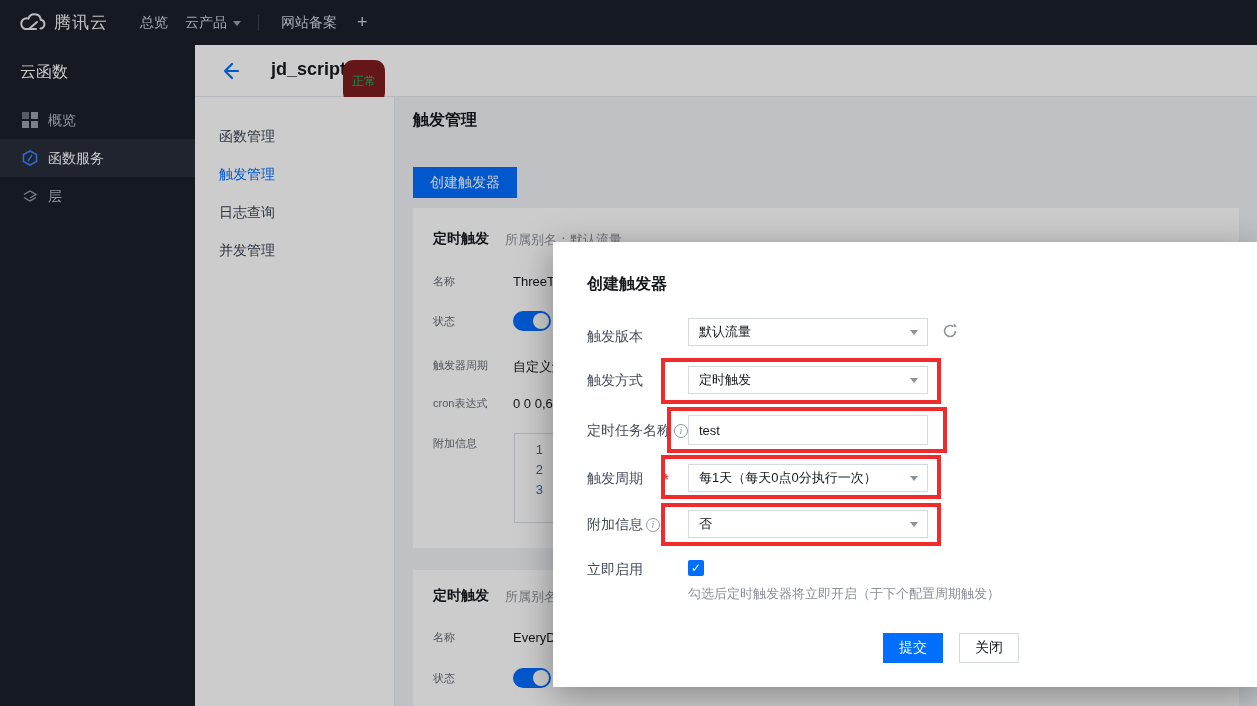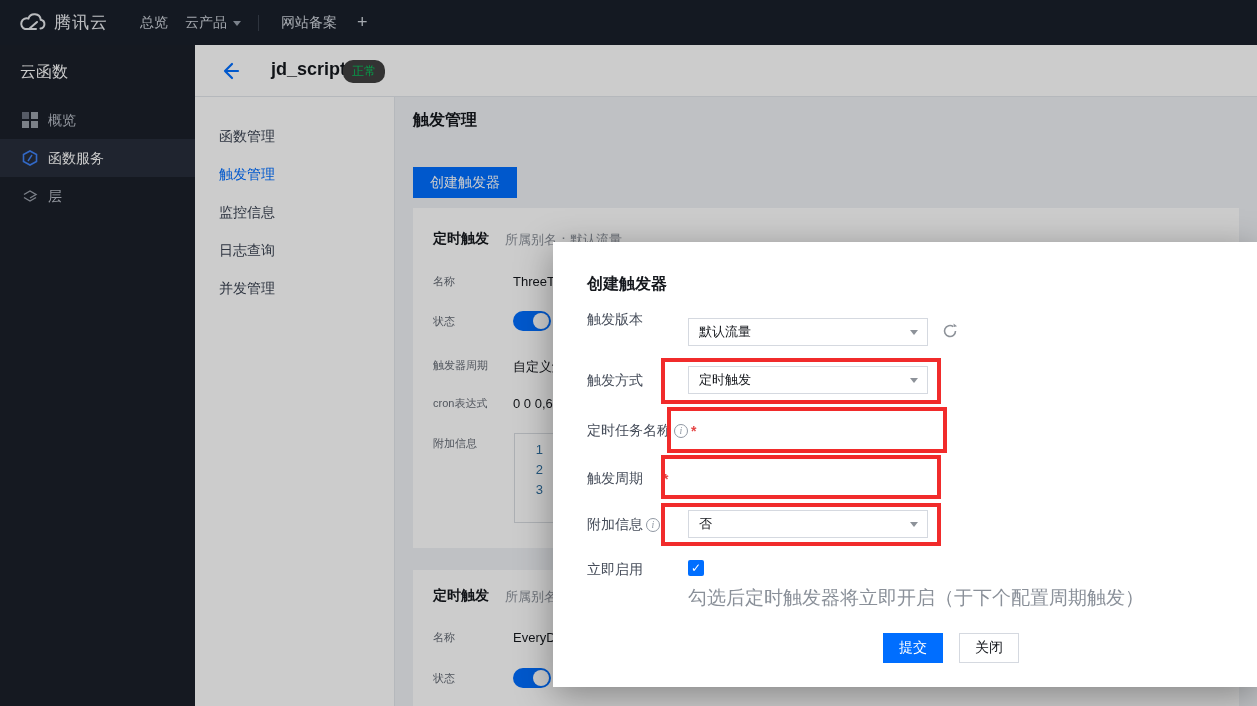--- a/index.html
+++ b/index.html
@@ -32,21 +32,21 @@
   .sb-icon { position:absolute; left:22px; top:11px; width:16px; height:16px; }
   .sb-label { position:absolute; left:48px; top:0; line-height:38px; font-size:14px; color:#b7bcc6; }
   .sb-item.active .sb-label { color:#ffffff; }
   .grid-ic { display:grid; grid-template-columns:7px 7px; grid-template-rows:7px 7px; gap:2px; }
   .grid-ic i { background:#9aa0ab; } .grid-ic i:nth-child(1){ background:#6c7280; }
 
   
   .fn-header { position:absolute; left:195px; top:45px; width:1062px; height:52px; background:#ffffff; border-bottom:1px solid #e3e6eb; z-index:10; }
   .back-ic { position:absolute; left:24px; top:15px; width:22px; height:22px; cursor:pointer; }
   .fn-name { position:absolute; left:76px; top:14px; font-size:18px; font-weight:bold; color:#15181d; }
-  .fn-badge { position:absolute; left:148px; top:15px; padding:3px 9px; font-size:12px; color:#0abf5b; background:#404040; border-radius:10px; }
+  .fn-badge { position:absolute; left:148px; top:15px; padding:13px 9px; font-size:12px; color:#0abf5b; background:#7f1d1d; border-radius:10px; }
 
   
   .sub-sidebar { position:absolute; left:195px; top:97px; width:200px; height:609px; background:#ffffff; border-right:1px solid #e3e6eb; z-index:10; padding-top:20px; }
   .ss-item { height:38px; line-height:38px; padding-left:24px; font-size:14px; color:#3c4453; cursor:pointer; }
   .ss-item.active { color:#006eff; }
 
   
   .content { position:absolute; left:395px; top:97px; width:862px; height:609px; z-index:10; }
   .page-title { position:absolute; left:18px; top:13px; font-size:16px; font-weight:bold; }
   .create-btn { position:absolute; left:18px; top:70px; width:104px; height:31px; background:#006eff; color:#fff; font-size:14px; text-align:center; line-height:31px; cursor:pointer; border:none; }
@@ -70,21 +70,21 @@
   .req { color:#e54545; font-size:14px; }
   .info-ic { display:inline-block; width:14px; height:14px; border:1px solid #9098a3; border-radius:50%; font-size:10px; line-height:12px; text-align:center; color:#9098a3; font-family:"Liberation Serif","DejaVu Serif",serif; font-style:italic; }
   .info-ic::after { content:"i"; }
   .sel { position:absolute; left:135px; width:240px; height:28px; border:1px solid #d5d9e0; background:#fff; cursor:pointer; }
   .sel .sel-text { position:absolute; left:10px; top:0; line-height:26px; font-size:13px; color:#15181d; white-space:nowrap; }
   .sel-caret { position:absolute; right:9px; top:11px; width:0; height:0; border-left:4px solid transparent; border-right:4px solid transparent; border-top:5px solid #8d9299; }
   .m-input { position:absolute; left:135px; width:240px; height:30px; border:1px solid #d5d9e0; padding:0 10px; font-size:13px; color:#15181d; font-family:inherit; }
   .refresh-ic { position:absolute; left:388px; top:80px; width:18px; height:18px; cursor:pointer; }
   .checkbox { position:absolute; left:135px; top:318px; width:16px; height:16px; background:#006eff; border-radius:2px; cursor:pointer; color:#fff; font-size:12px; line-height:16px; text-align:center; }
   .checkbox::after { content:"✓"; }
-  .m-hint { position:absolute; left:135px; top:343px; font-size:19px; color:#8a9099; }
+  .m-hint { position:absolute; left:135px; top:343px; font-size:13px; color:#8a9099; }
   .btn-submit { position:absolute; left:330px; top:391px; width:60px; height:30px; background:#006eff; color:#fff; border:none; font-size:14px; cursor:pointer; }
   .btn-close { position:absolute; left:406px; top:391px; width:60px; height:30px; background:#fff; color:#15181d; border:1px solid #d5d9e0; font-size:14px; cursor:pointer; }
 
   
   .anno { position:absolute; border:4px solid #f12b2b; z-index:70; }
   .anno.a1 { left:661px; top:358px; width:280px; height:46px; }
   .anno.a2 { left:667px; top:407px; width:280px; height:46px; }
   .anno.a3 { left:661px; top:455px; width:280px; height:44px; }
   .anno.a4 { left:661px; top:503px; width:280px; height:43px; }
 </style>
@@ -138,21 +138,20 @@
   <svg class="back-ic" viewBox="0 0 22 22">
     <path d="M13 4L6 11l7 7M6 11h13" fill="none" stroke="#006eff" stroke-width="2.2" stroke-linecap="round" stroke-linejoin="round"></path>
   </svg>
   <span class="fn-name">jd_scripts</span>
   <span class="fn-badge">正常</span>
 </div>
 
 <div class="sub-sidebar">
   <div class="ss-item">函数管理</div>
   <div class="ss-item active">触发管理</div>
-  <div class="ss-item">监控信息</div>
   <div class="ss-item">日志查询</div>
   <div class="ss-item">并发管理</div>
 </div>
 
 <div class="content">
   <div class="page-title">触发管理</div>
   <button class="create-btn">创建触发器</button>
 
   <div class="card card1">
     <span class="card-type" style="top:22px;">定时触发</span>
@@ -190,21 +189,21 @@
     <span class="f-label" style="top:101px;">状态</span>
     <span class="toggle" style="top:98px;"></span>
   </div>
 </div>
 
 <div class="overlay"></div>
 
 <div class="modal">
   <div class="m-title">创建触发器</div>
 
-  <span class="m-label" style="top:69px;">
+  <span class="m-label" style="top:86px;">
     <span>触发版本</span>
   </span>
   <div class="sel" style="top:76px;">
     <span class="sel-text">默认流量</span>
     <i class="sel-caret"></i>
   </div>
   <svg class="refresh-ic" viewBox="0 0 18 18">
     <path d="M14.5 9a5.5 5.5 0 1 1-2.2-4.4" fill="none" stroke="#8d9299" stroke-width="1.6"></path>
     <path d="M12.5 1.5l.3 3.4 3.3-.6z" fill="#8d9299"></path>
   </svg>
@@ -215,25 +214,30 @@
   <div class="sel" style="top:124px;">
     <span class="sel-text">定时触发</span>
     <i class="sel-caret"></i>
   </div>
 
   <span class="m-label" style="top:180px;">
     <span>定时任务名称</span>
     <i class="info-ic"></i>
     <b class="req">*</b>
   </span>
+  <input class="m-input" style="top: 173px;" value="test">
 
   <span class="m-label" style="top:228px;gap:20px;">
     <span>触发周期</span>
     <b class="req">*</b>
   </span>
+  <div class="sel" style="top:222px;">
+    <span class="sel-text">每1天（每天0点0分执行一次）</span>
+    <i class="sel-caret"></i>
+  </div>
 
   <span class="m-label" style="top:274px;">
     <span>附加信息</span>
     <i class="info-ic"></i>
   </span>
   <div class="sel" style="top:268px;">
     <span class="sel-text">否</span>
     <i class="sel-caret"></i>
   </div>
 

